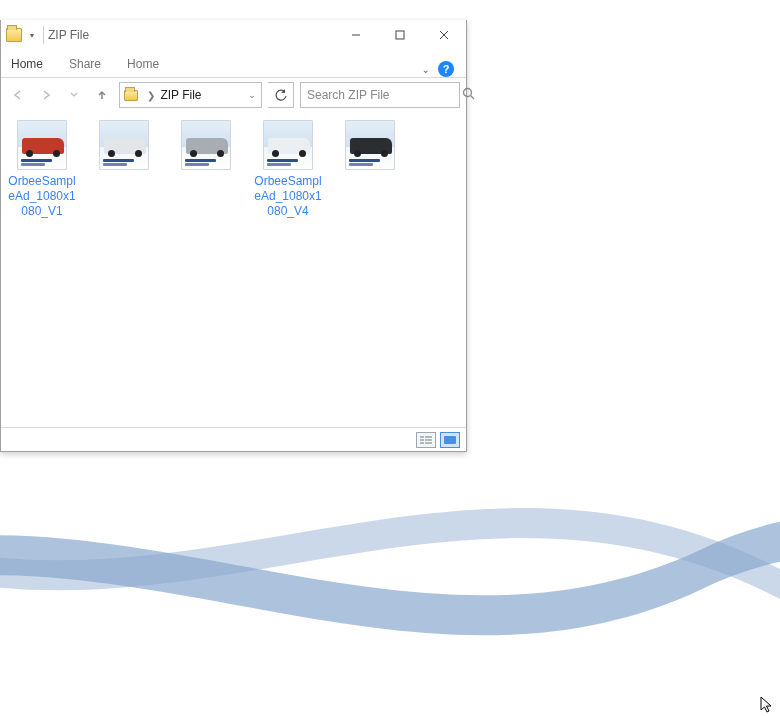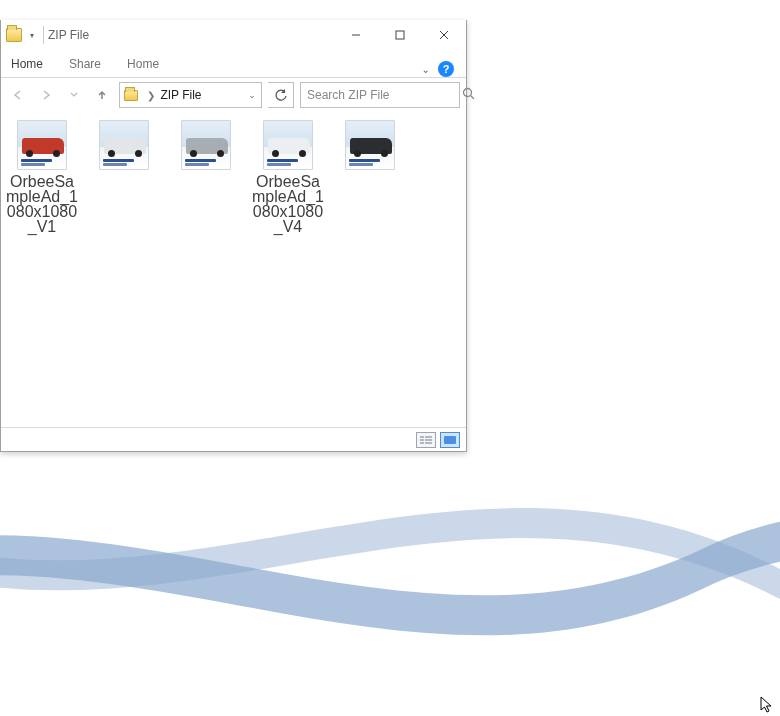--- a/index.html
+++ b/index.html
@@ -52,21 +52,21 @@
   .content { flex:1; overflow:auto; padding:8px 4px; display:flex; flex-wrap:wrap; align-content:flex-start; gap:20px 8px;}
   .item { width:74px; display:flex; flex-direction:column; align-items:center; }
   .thumb { width:50px; height:50px; border:1px solid #cfd6df; background:linear-gradient(#e4eef7 0%,#d2e2f0 55%,#f2f5f8 55%,#ffffff 100%); position:relative; border-radius:1px; }
   .thumb .car { position:absolute; left:4px; top:17px; width:42px; height:16px; border-radius:3px 6px 2px 2px / 3px 6px 2px 2px; }
   .thumb .car::before, .thumb .car::after { content:""; position:absolute; bottom:-3px; width:7px; height:7px; background:#222; border-radius:50%; }
   .thumb .car::before { left:4px; } .thumb .car::after { right:4px; }
   .thumb .strip { position:absolute; bottom:2px; left:3px; width:44px; height:8px; }
   .thumb .strip .bar { height:3px; border-radius:1px; margin-bottom:1px; }
   .thumb .strip .bar.b1 { width:70%; background:#2a4e8f; }
   .thumb .strip .bar.b2 { width:55%; background:#6a86ad; }
-  .fname { font-size:16px; color:#404040; text-align:center; line-height:15px; margin-top:4px; word-break:break-all; }
+  .fname { font-size:12px; color:#3b82f6; text-align:center; line-height:15px; margin-top:4px; word-break:break-all; }
 
   .statusbar { height:24px; border-top:1px solid #d9d9d9; display:flex; align-items:center; justify-content:flex-end; padding:0 6px; gap:4px; background:#fff;}
   .viewbtn { width:20px; height:16px; border:1px solid #9aa6b2; display:flex; align-items:center; justify-content:center; background:#f4f6f8;}
   .viewbtn.active { background:#cfe4fb; border-color:#4a90e2;}
   .viewbtn svg { display:block; }
 
   .cursor { position:absolute; left:760px; top:696px; z-index:50; }
 </style>
 </head>
 <body>

